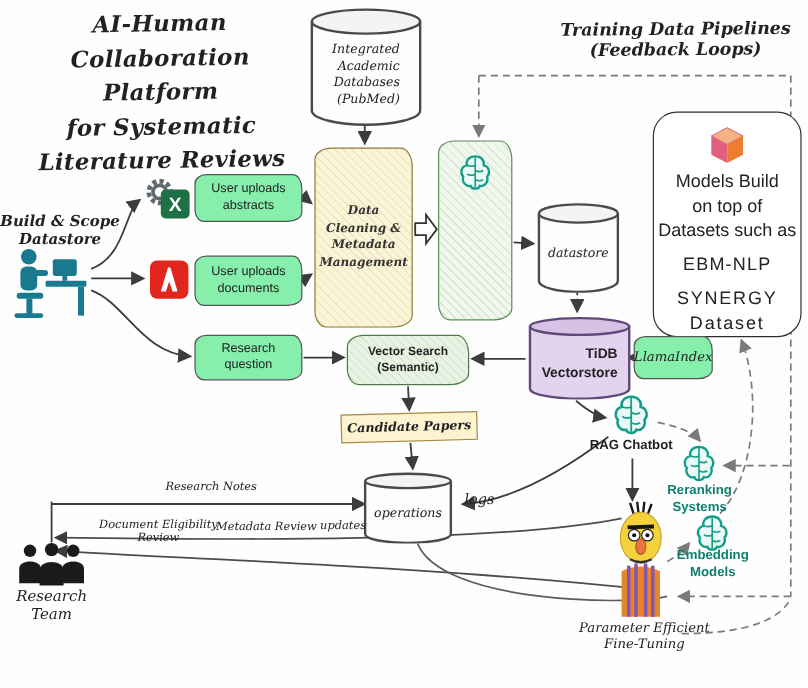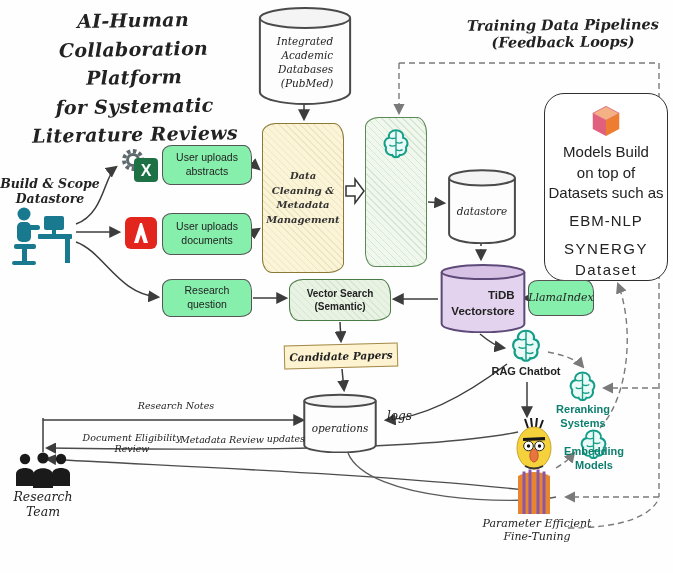--- a/index.html
+++ b/index.html
@@ -201,21 +201,21 @@
 
   <svg class="node" style="left:565px; top:369px;" width="35" height="35" viewBox="0 0 36 36">
       <use href="#brain"></use>
     </svg>
   <div class="node bold-label teal-label pre" style="left:540px; top:402px; width:86px;">Reranking
 Systems</div>
 
   <svg class="node" style="left:576px; top:427px;" width="35" height="35" viewBox="0 0 36 36">
       <use href="#brain"></use>
     </svg>
-  <div class="node bold-label teal-label pre" style="left:551px; top:444px; width:86px;">Embedding
+  <div class="node bold-label teal-label pre" style="left:551px; top:456px; width:86px;">Embedding
 Models</div>
 
   <div class="node cylinder" style="left:302px; top:393px; width:76px; height:60px;">
     <svg viewBox="0 0 100 100" preserveAspectRatio="none">
       <path d="M3,13 L3,87 C3,94 26,99 50,99 C74,99 97,94 97,87 L97,13" fill="#fdfdfd" stroke="#4a4a4a" stroke-width="2" vector-effect="non-scaling-stroke"></path>
       <ellipse cx="50" cy="13" rx="47" ry="10" fill="#f4f4f4" stroke="#4a4a4a" stroke-width="2" vector-effect="non-scaling-stroke"></ellipse>
     </svg>
     <div class="cyl-label hand" style="padding-top:10px; font-size:10.5px;">operations</div>
   </div>
 

